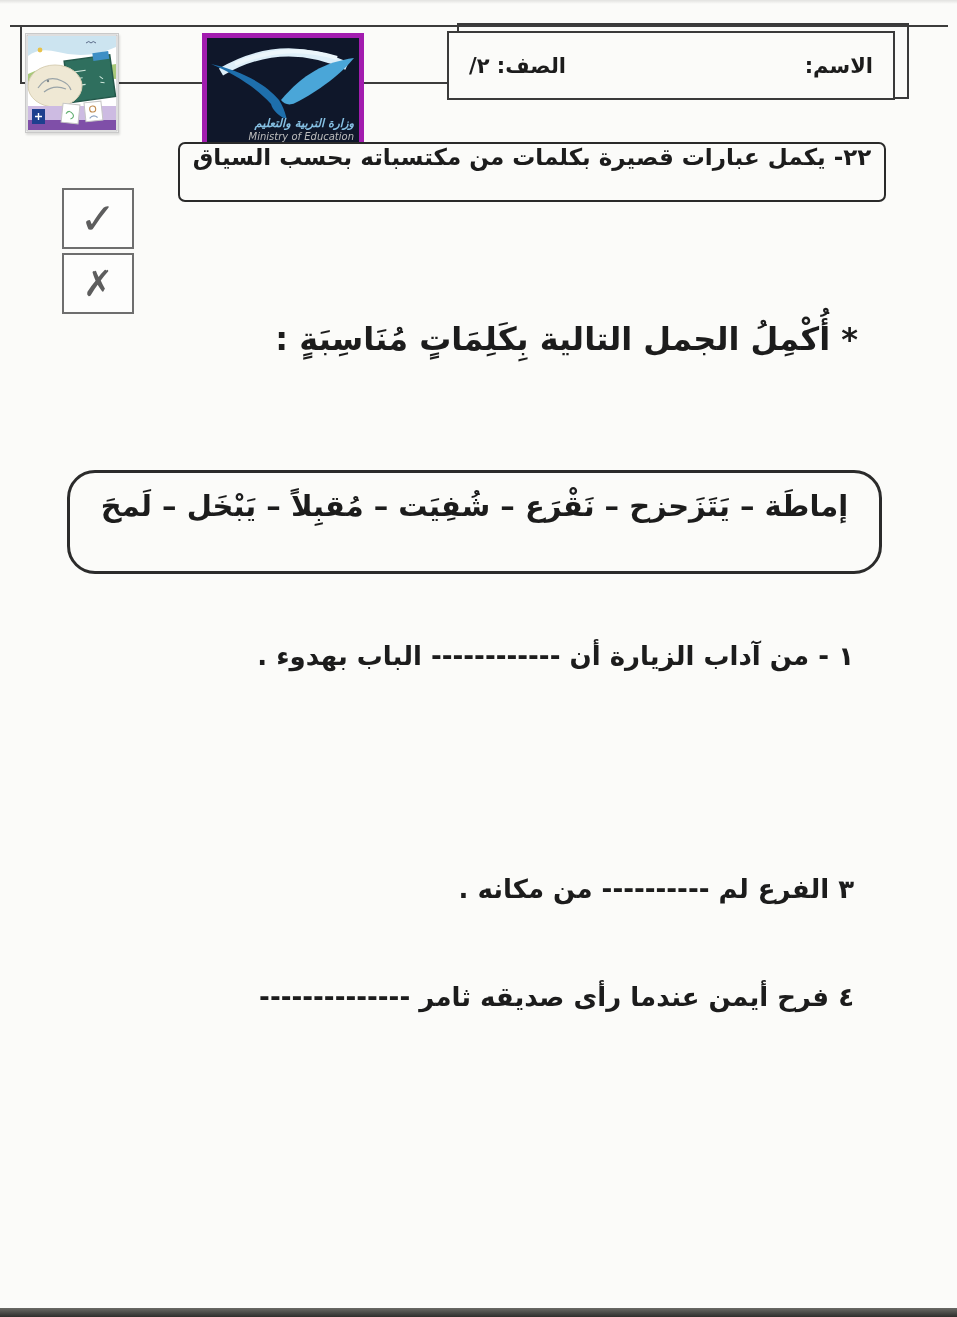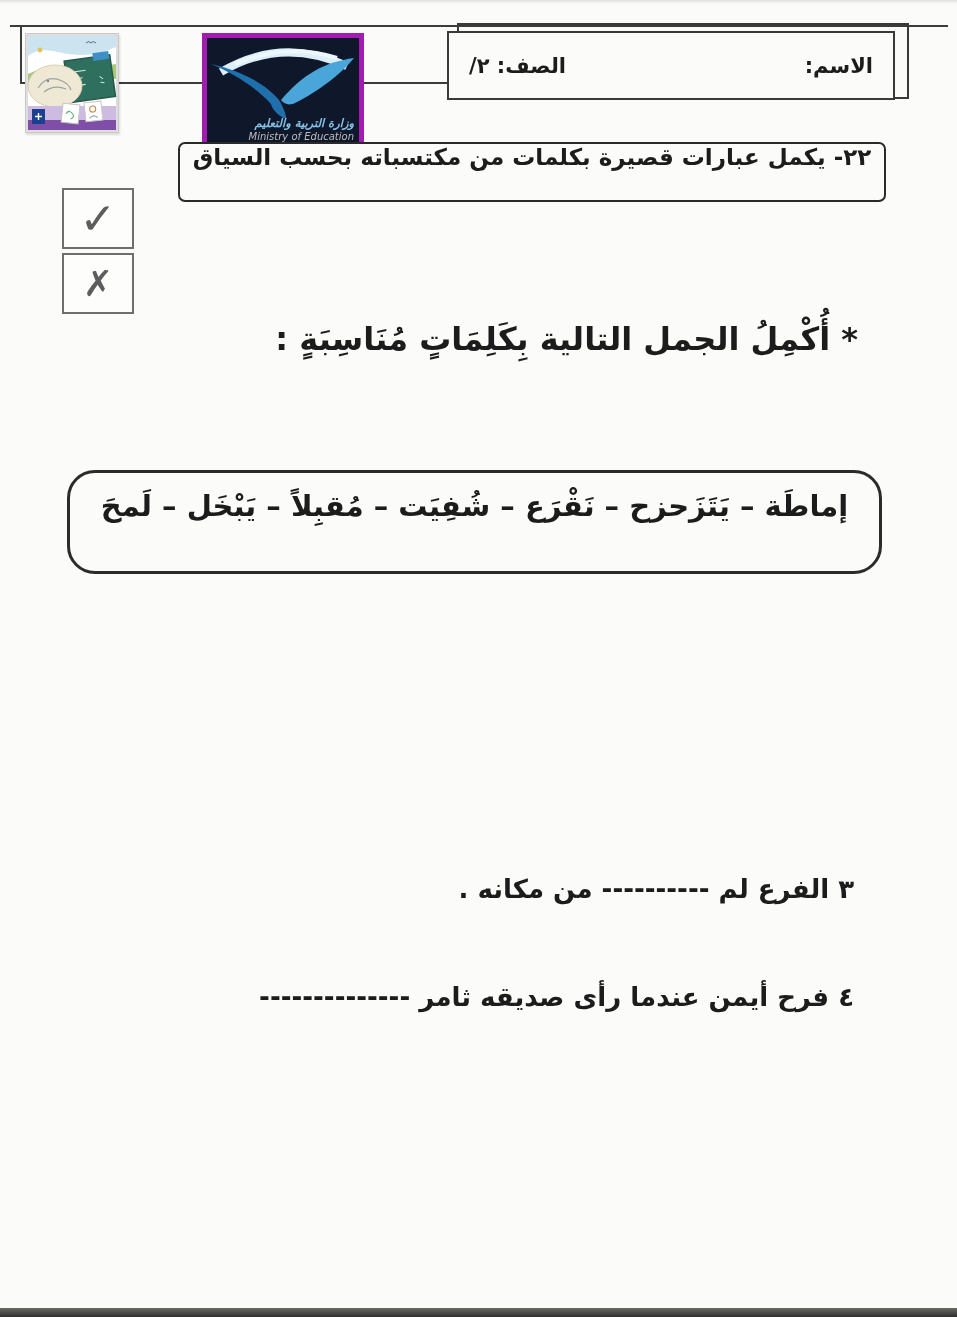--- a/index.html
+++ b/index.html
@@ -120,17 +120,18 @@
   <div class="checkbox c2">
     <span>✗</span>
   </div>
 
   <div class="instruction">* أُكْمِلُ الجمل التالية بِكَلِمَاتٍ مُنَاسِبَةٍ :</div>
 
   <div class="word-bank">
     <span>إماطَة – يَتَزَحزح – نَقْرَع – شُفِيَت – مُقبِلاً – يَبْخَل – لَمحَ</span>
   </div>
 
+  <div class="sentence s1">١ - من آداب الزيارة أن ------------ الباب بهدوء .</div>
   <div class="sentence s3">٣ الفرع لم ---------- من مكانه .</div>
   <div class="sentence s4">٤ فرح أيمن عندما رأى صديقه ثامر --------------</div>
 
   <div class="bottom-bar"></div>
 </div>
 
 </body></html>

